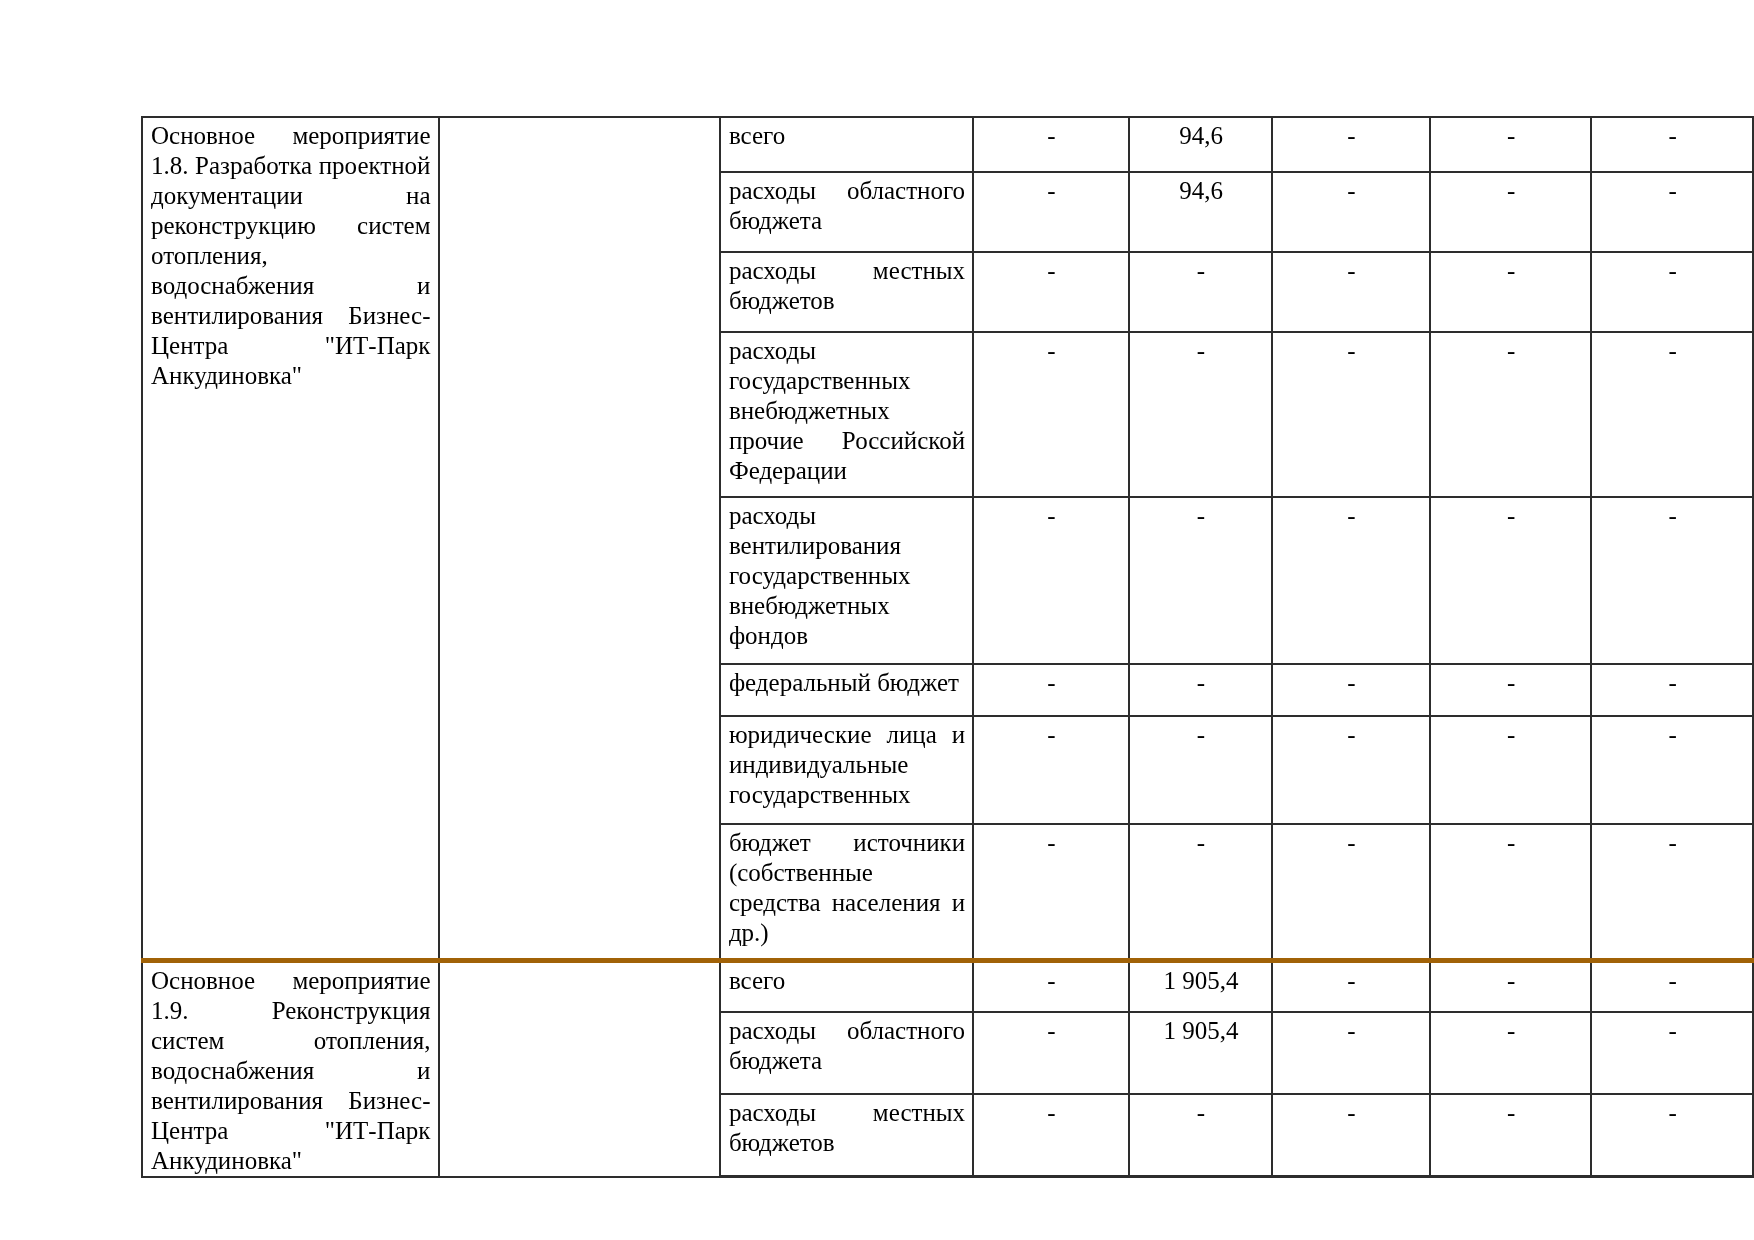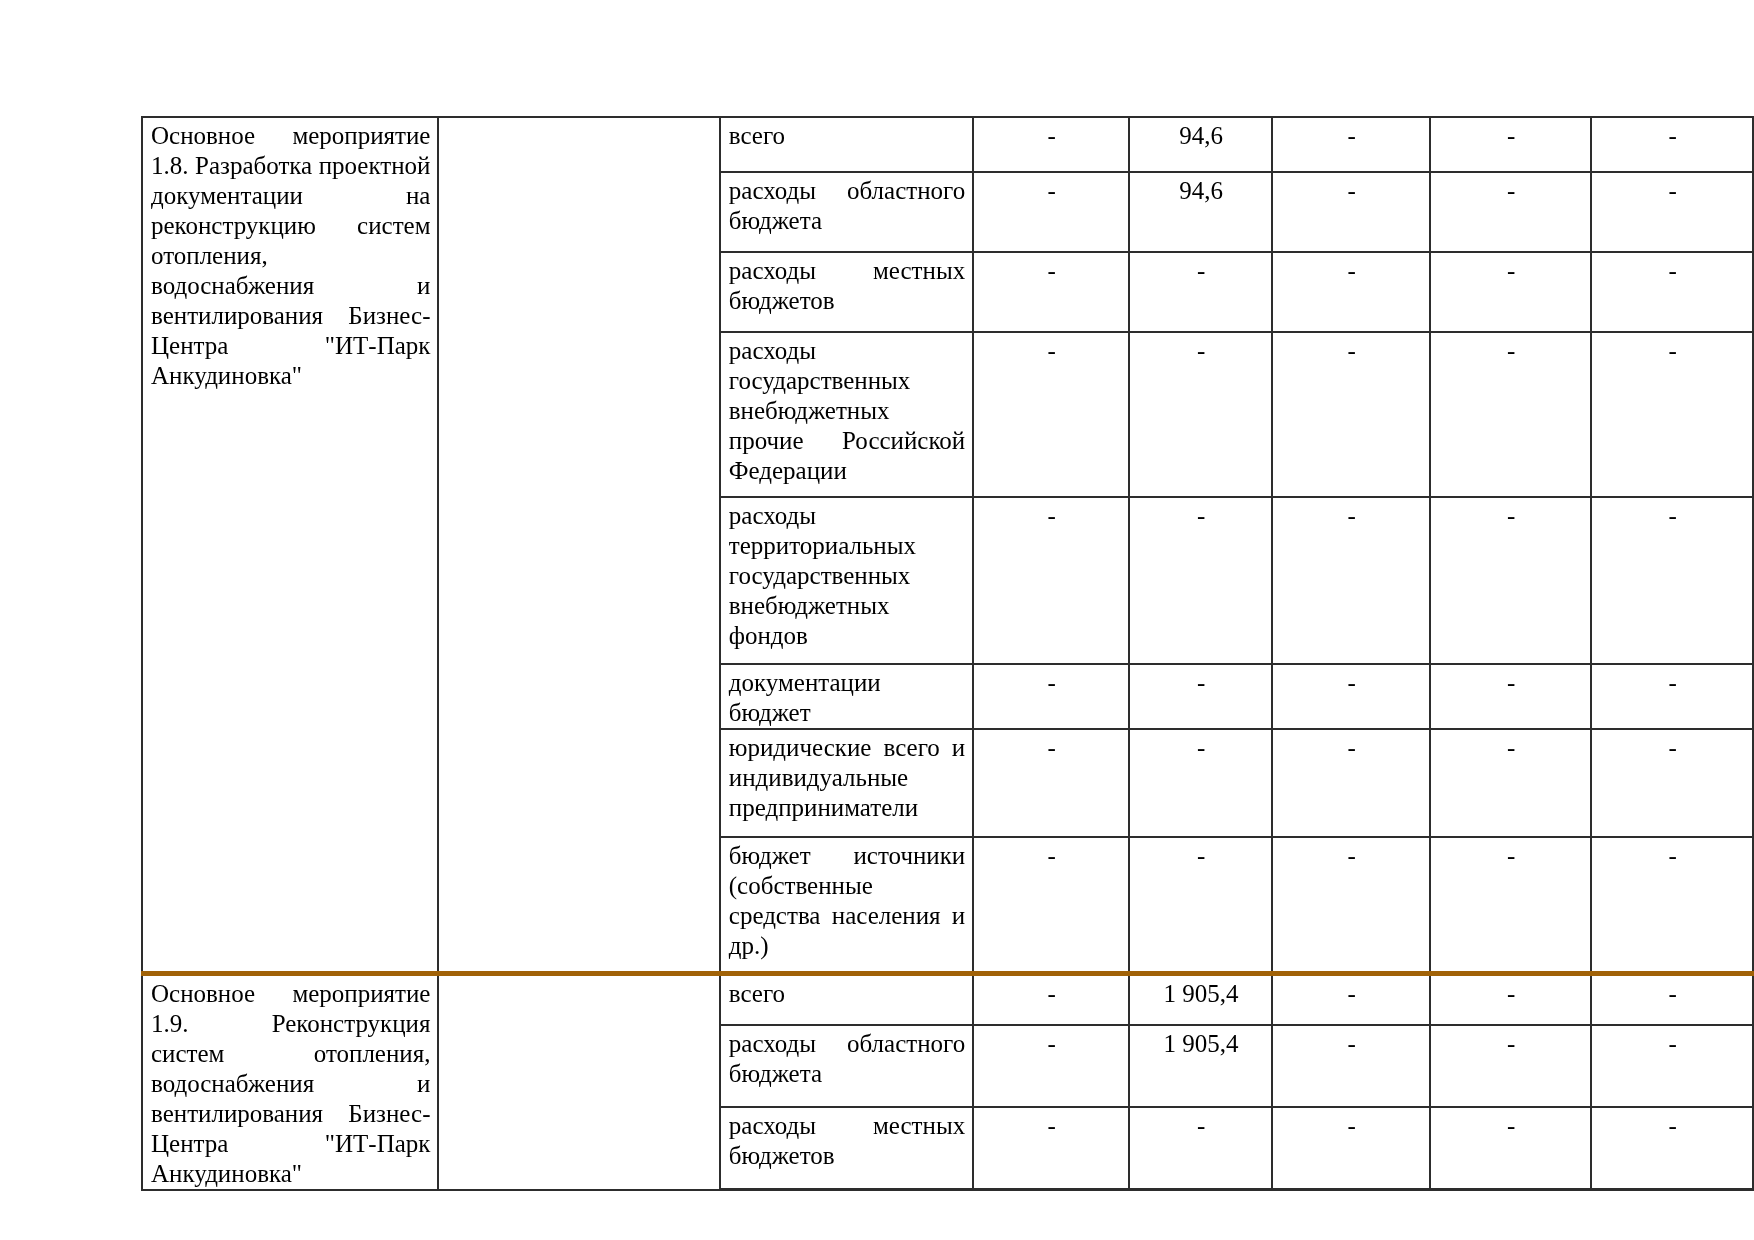--- a/index.html
+++ b/index.html
@@ -83,37 +83,37 @@
       </tr>
       <tr style="height:165px">
         <td class="label">расходы государственных внебюджетных прочие Российской Федерации</td>
         <td class="val">-</td>
         <td class="val">-</td>
         <td class="val">-</td>
         <td class="val">-</td>
         <td class="val">-</td>
       </tr>
       <tr style="height:167px">
-        <td class="label">расходы территориальных государственных внебюджетных фондов</td>
+        <td class="label">расходы вентилирования государственных внебюджетных фондов</td>
         <td class="val">-</td>
         <td class="val">-</td>
         <td class="val">-</td>
         <td class="val">-</td>
         <td class="val">-</td>
       </tr>
       <tr style="height:52px">
-        <td class="label">документации бюджет</td>
+        <td class="label">федеральный бюджет</td>
         <td class="val">-</td>
         <td class="val">-</td>
         <td class="val">-</td>
         <td class="val">-</td>
         <td class="val">-</td>
       </tr>
       <tr style="height:108px">
-        <td class="label">юридические всего и индивидуальные предприниматели</td>
+        <td class="label">юридические лица и индивидуальные государственных</td>
         <td class="val">-</td>
         <td class="val">-</td>
         <td class="val">-</td>
         <td class="val">-</td>
         <td class="val">-</td>
       </tr>
       <tr style="height:136px">
         <td class="label">бюджет источники (собственные средства населения и др.)</td>
         <td class="val">-</td>
         <td class="val">-</td>

